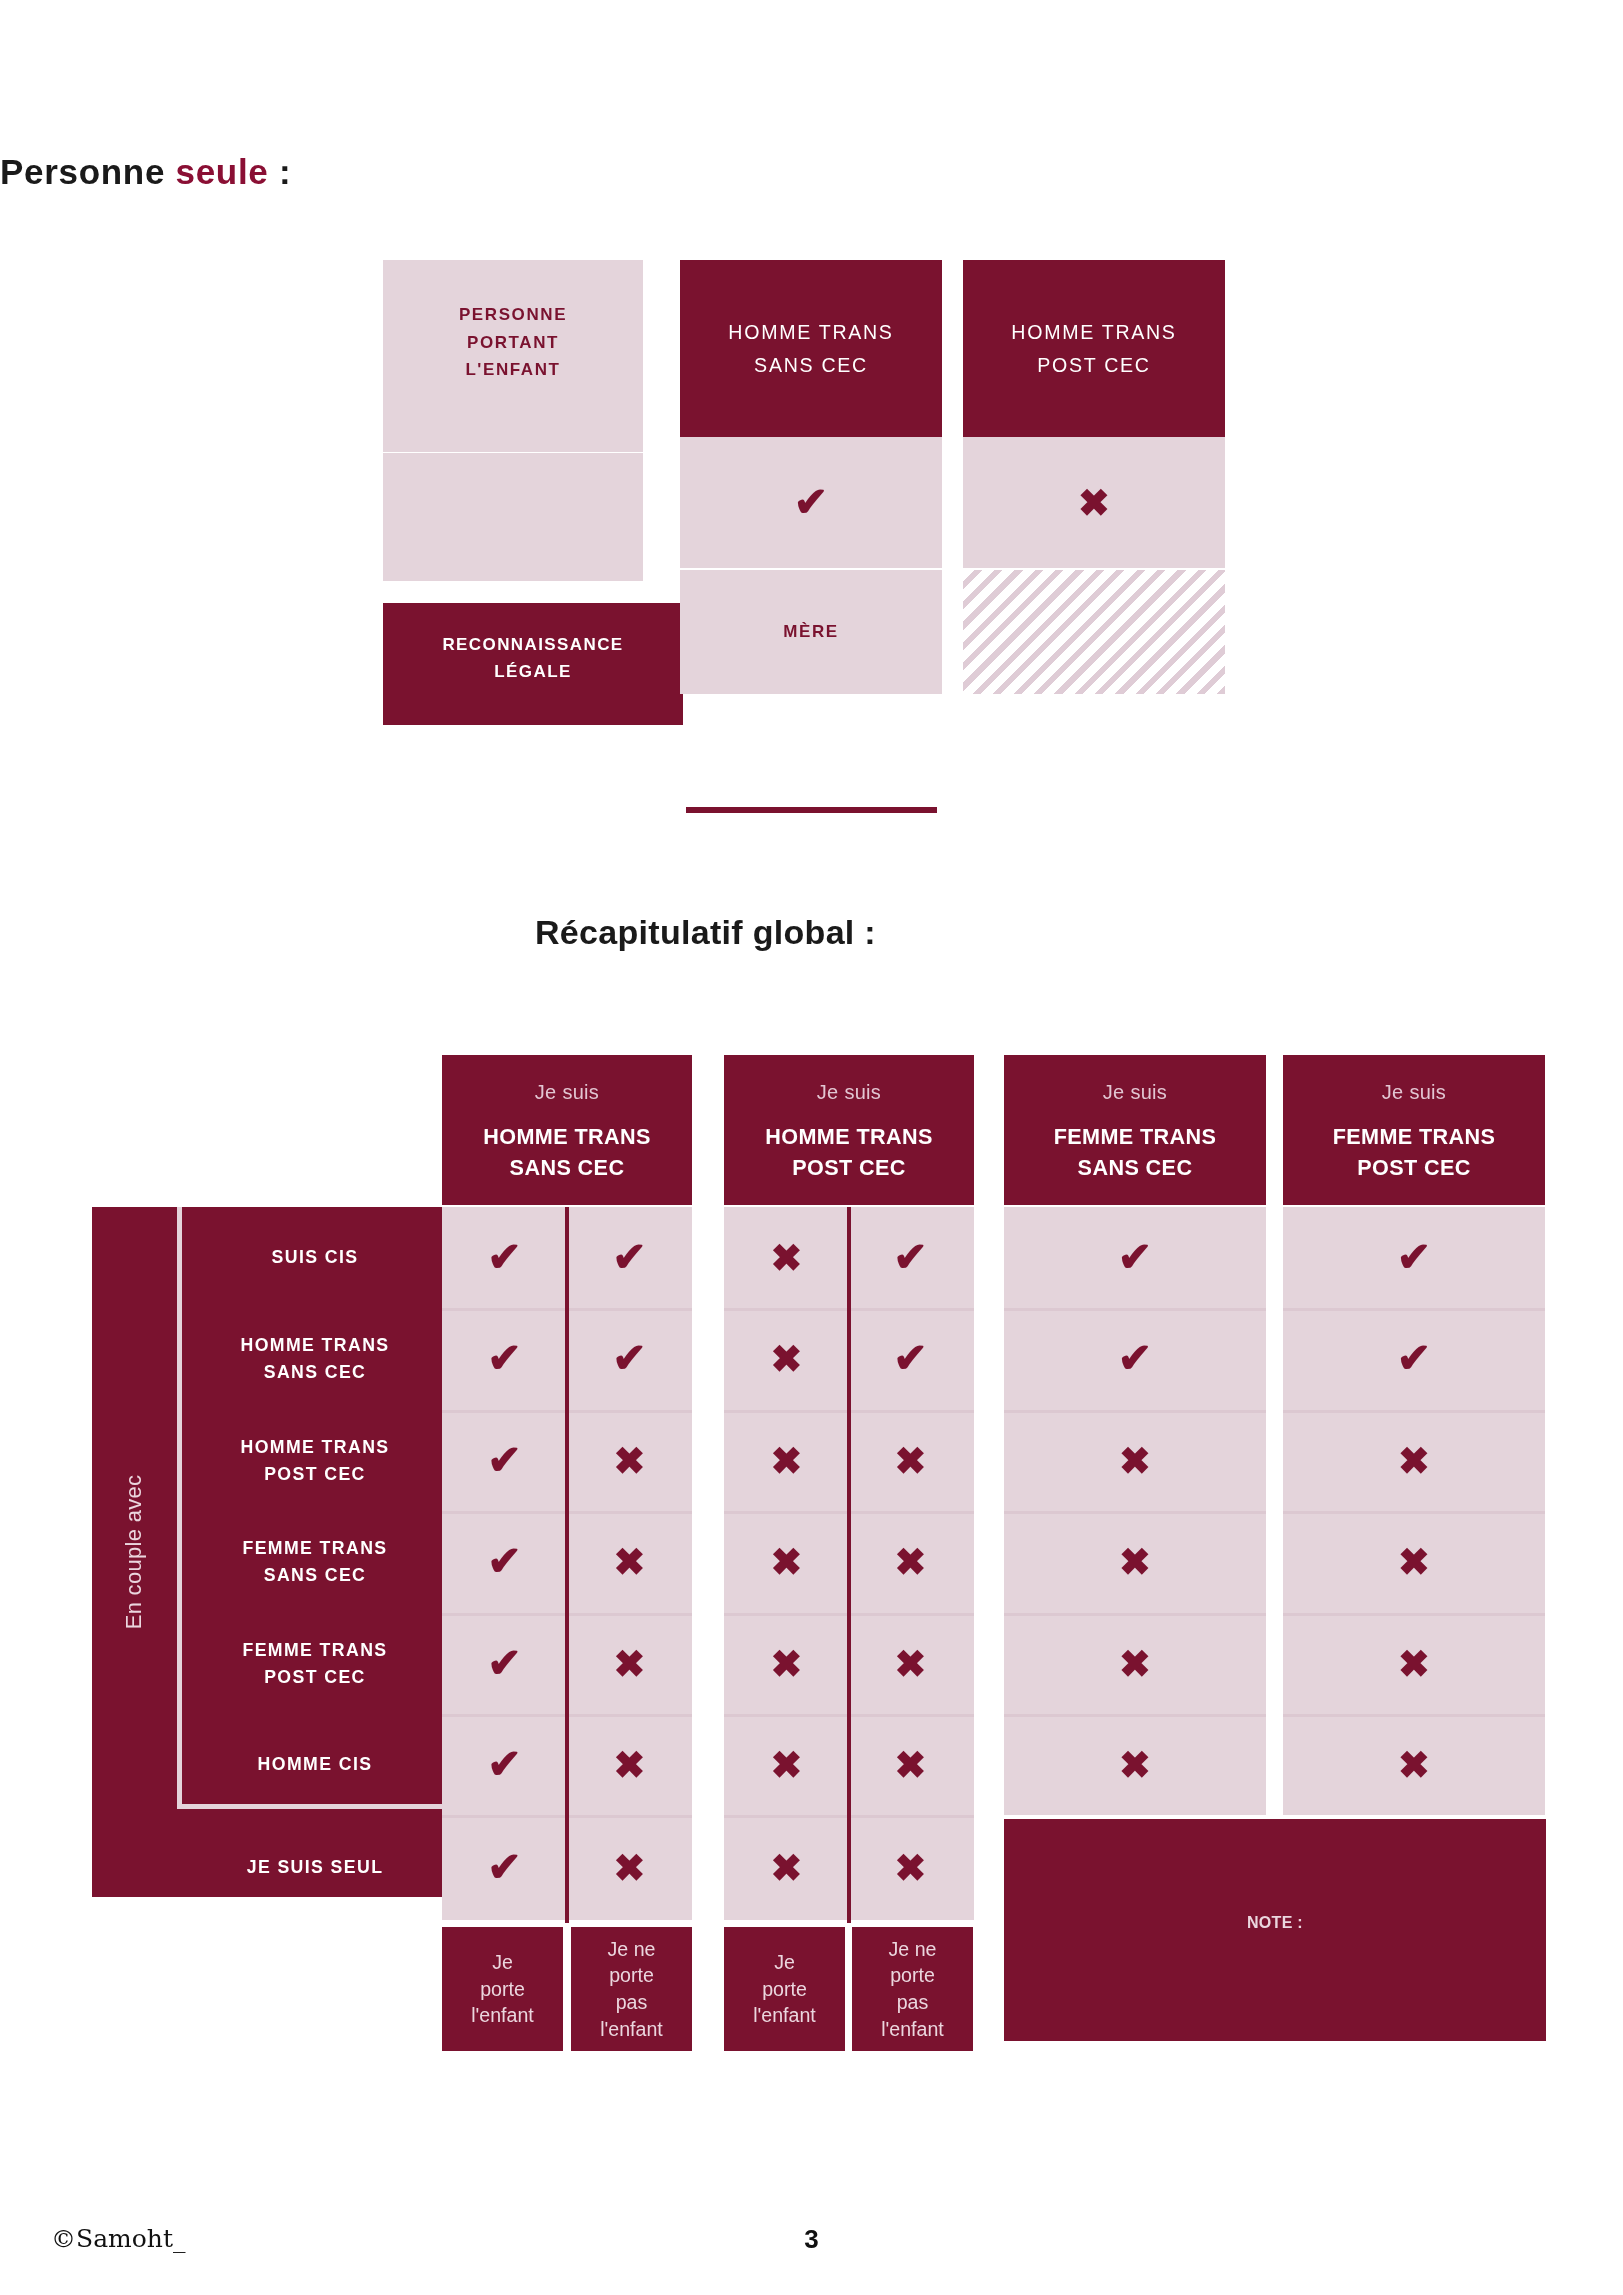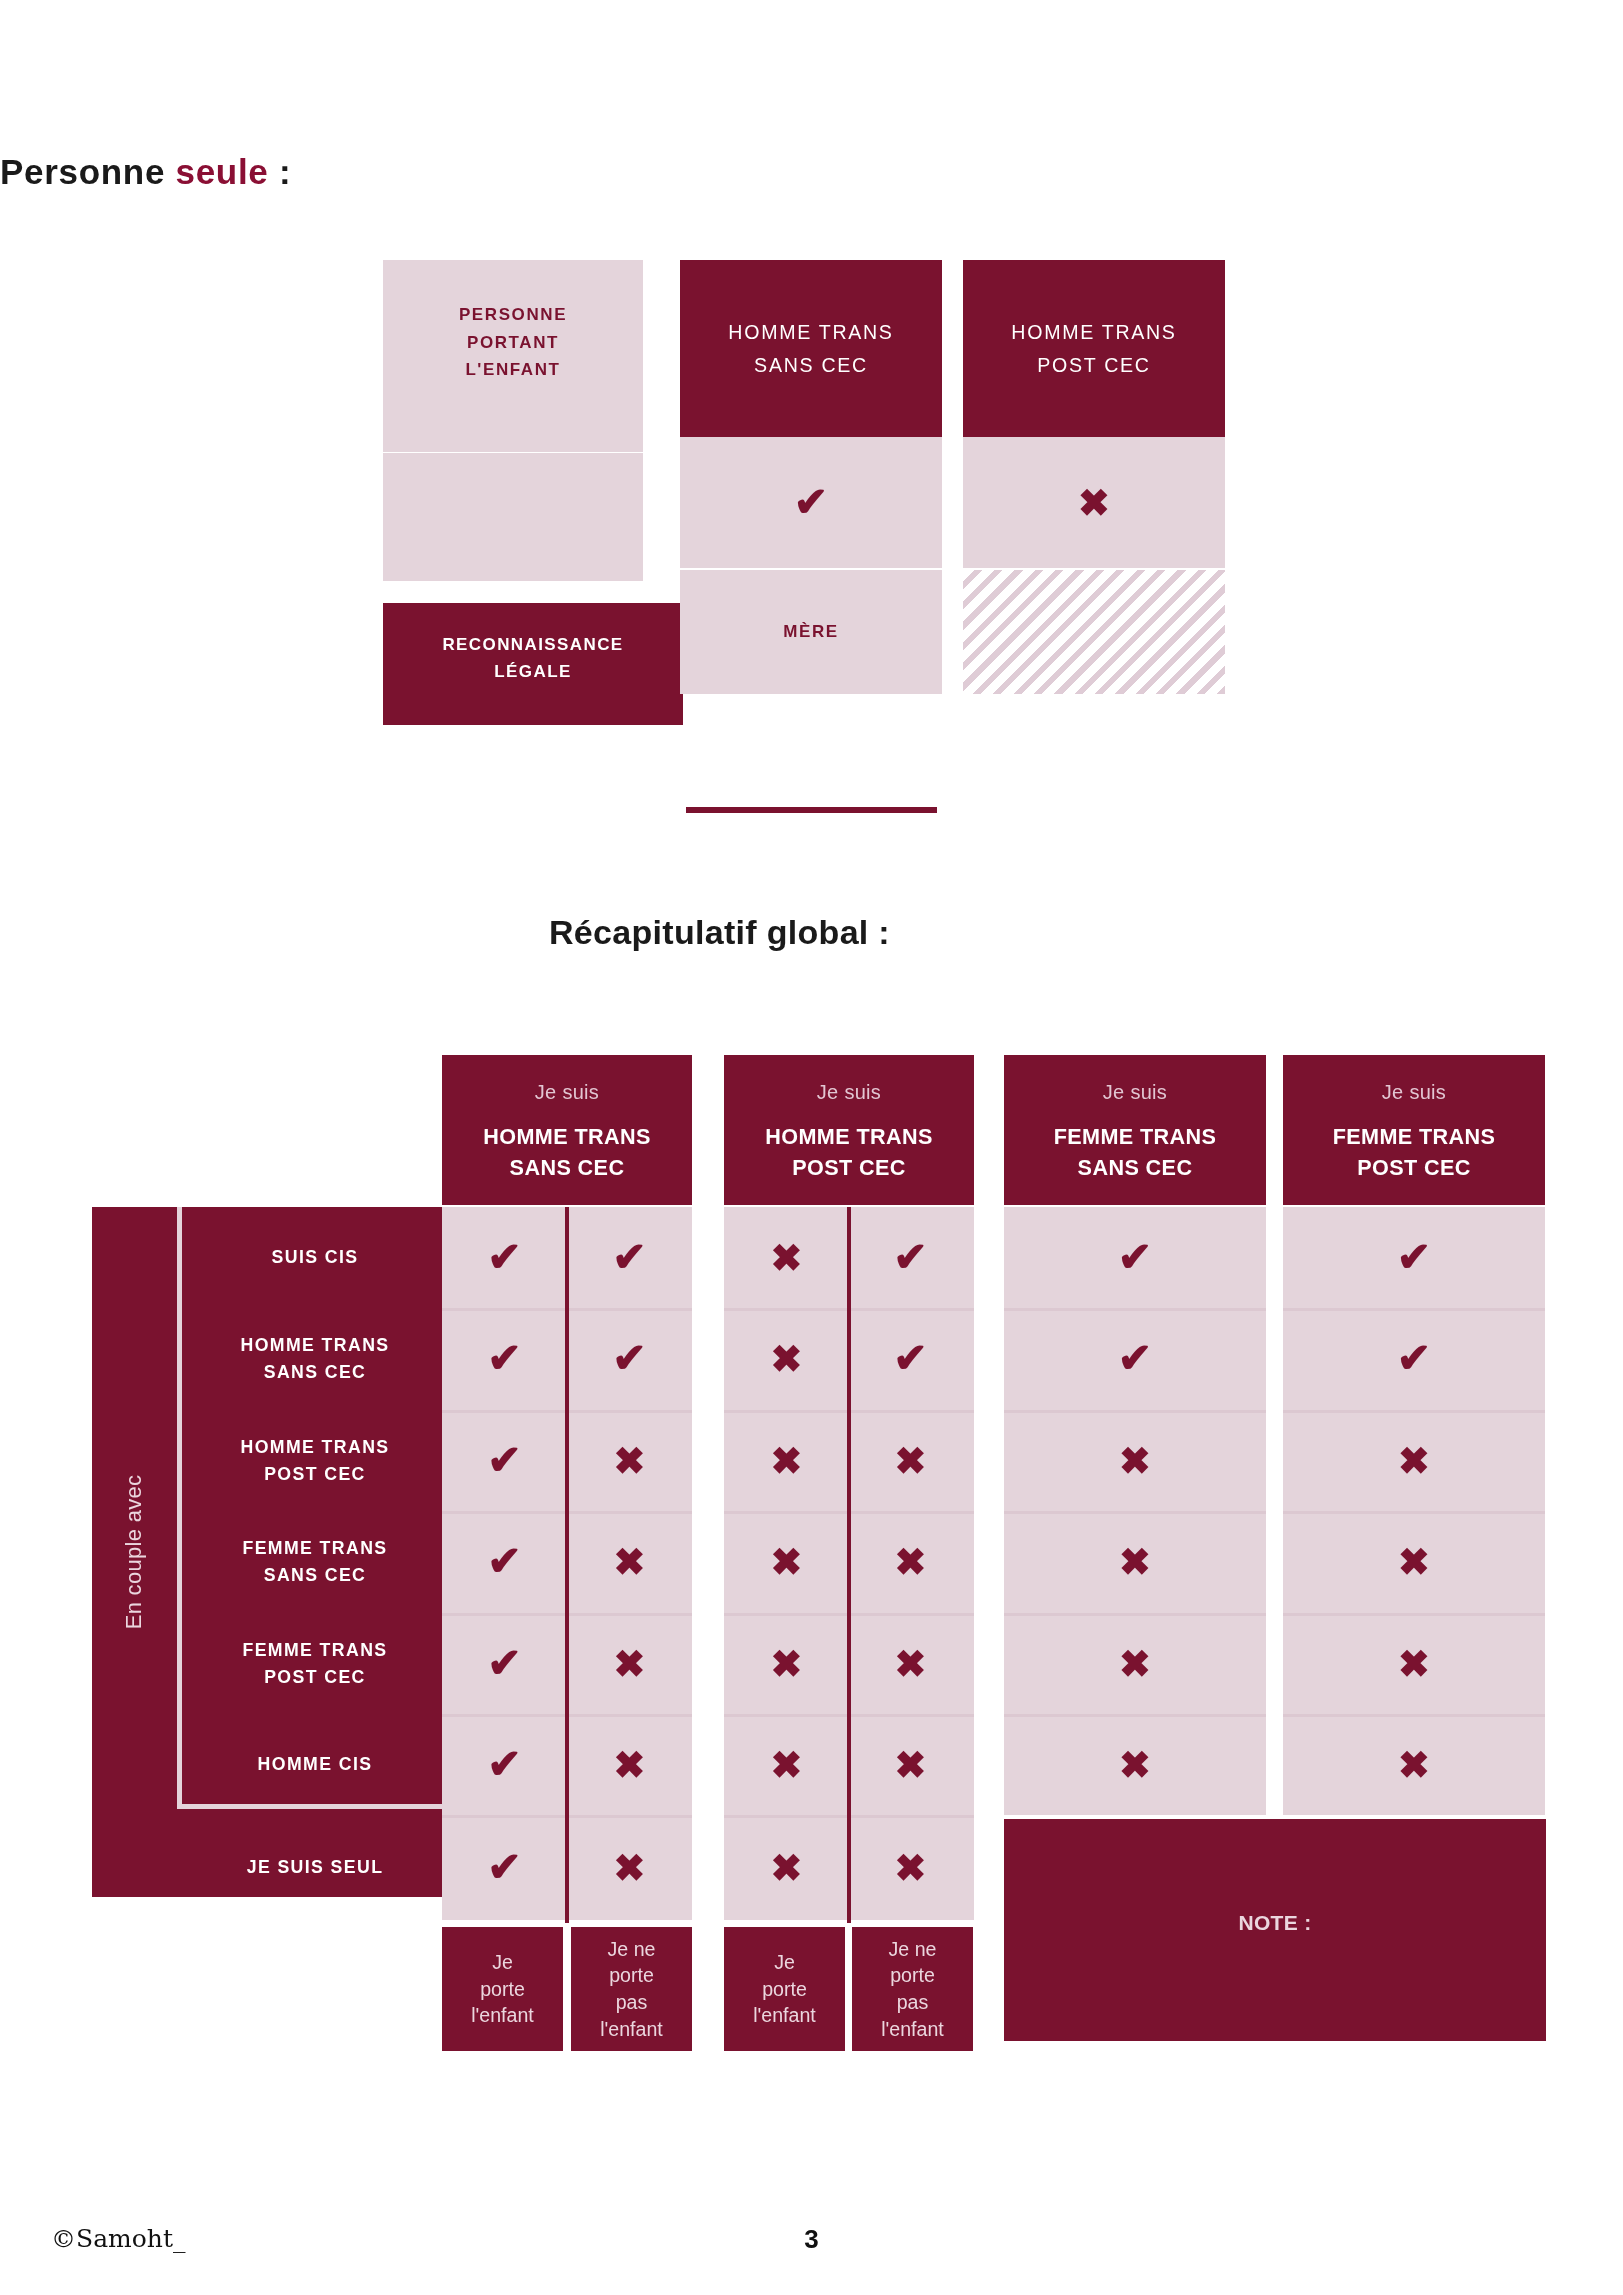--- a/index.html
+++ b/index.html
@@ -65,21 +65,21 @@
   .s1-c3h{left:963px;top:260px;width:262px;height:177px;}
   .s1-c3m{left:963px;top:437px;width:262px;height:131px;}
   .s1-c3f{left:963px;top:570px;width:262px;height:124px;}
 
   
   .divider{position:absolute;left:686px;top:807px;width:251px;height:5.9px;background:#7A122F;}
 
   
   .sec2-title{
     position:absolute;left:0;top:913px;width:1411px;
-    text-align:center;font-size:34px;font-weight:700;letter-spacing:0.3px;color:#1a1a1a;padding-left:14px;
+    text-align:center;font-size:34px;font-weight:700;letter-spacing:0.3px;color:#1a1a1a;
   }
 
   
   .colhead{
     position:absolute;background:var(--dark);box-sizing:border-box;
     display:flex;flex-direction:column;align-items:center;justify-content:center;
     padding-top:3.9px;
   }
   .colhead .sub{color:#E2C6D2;font-size:20px;font-weight:400;letter-spacing:0.3px;margin-bottom:18.3px;}
   .colhead .main{color:#ffffff;font-size:21.6px;font-weight:700;letter-spacing:0.4px;line-height:1.42;text-align:center;}
@@ -131,21 +131,21 @@
     box-sizing:border-box;padding:2.6px;
   }
 
   
   .notebox{
     position:absolute;left:1004px;top:1819px;width:542px;height:222px;
     background:var(--dark);color:#EBD6DE;
     display:flex;flex-direction:column;align-items:center;justify-content:center;
     text-align:center;box-sizing:border-box;padding:6.5px 17px;
   }
-  .notebox .nt{font-size:21px;font-weight:700;margin-bottom:14px;letter-spacing:0.3px;}
+  .notebox .nt{font-size:16px;font-weight:700;margin-bottom:14px;letter-spacing:0.3px;}
   .notebox .nb{font-size:20px;line-height:1.40;}
 
   
   .foot-left{position:absolute;left:51px;top:2224px;font-size:25px;color:#111;font-family:"DejaVu Serif",serif;}
   .foot-page{position:absolute;left:0;top:2224px;width:1623px;text-align:center;font-size:26px;color:#111;font-weight:700;}
 </style>
 </head>
 <body>
 
 <div class="sec1-title">

